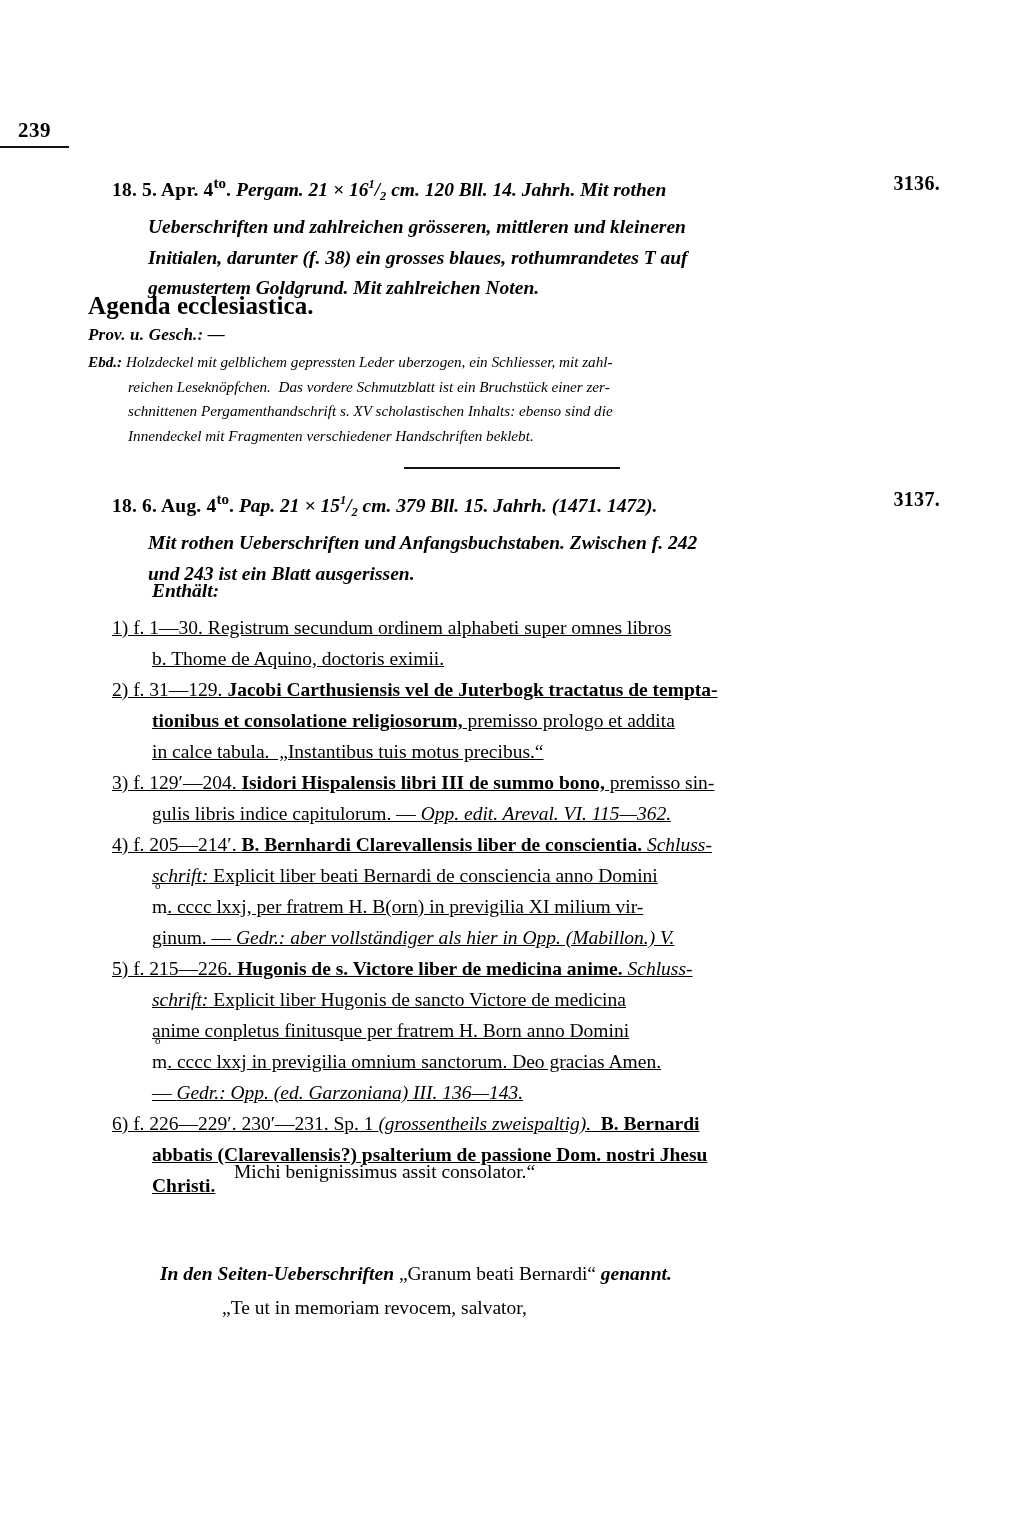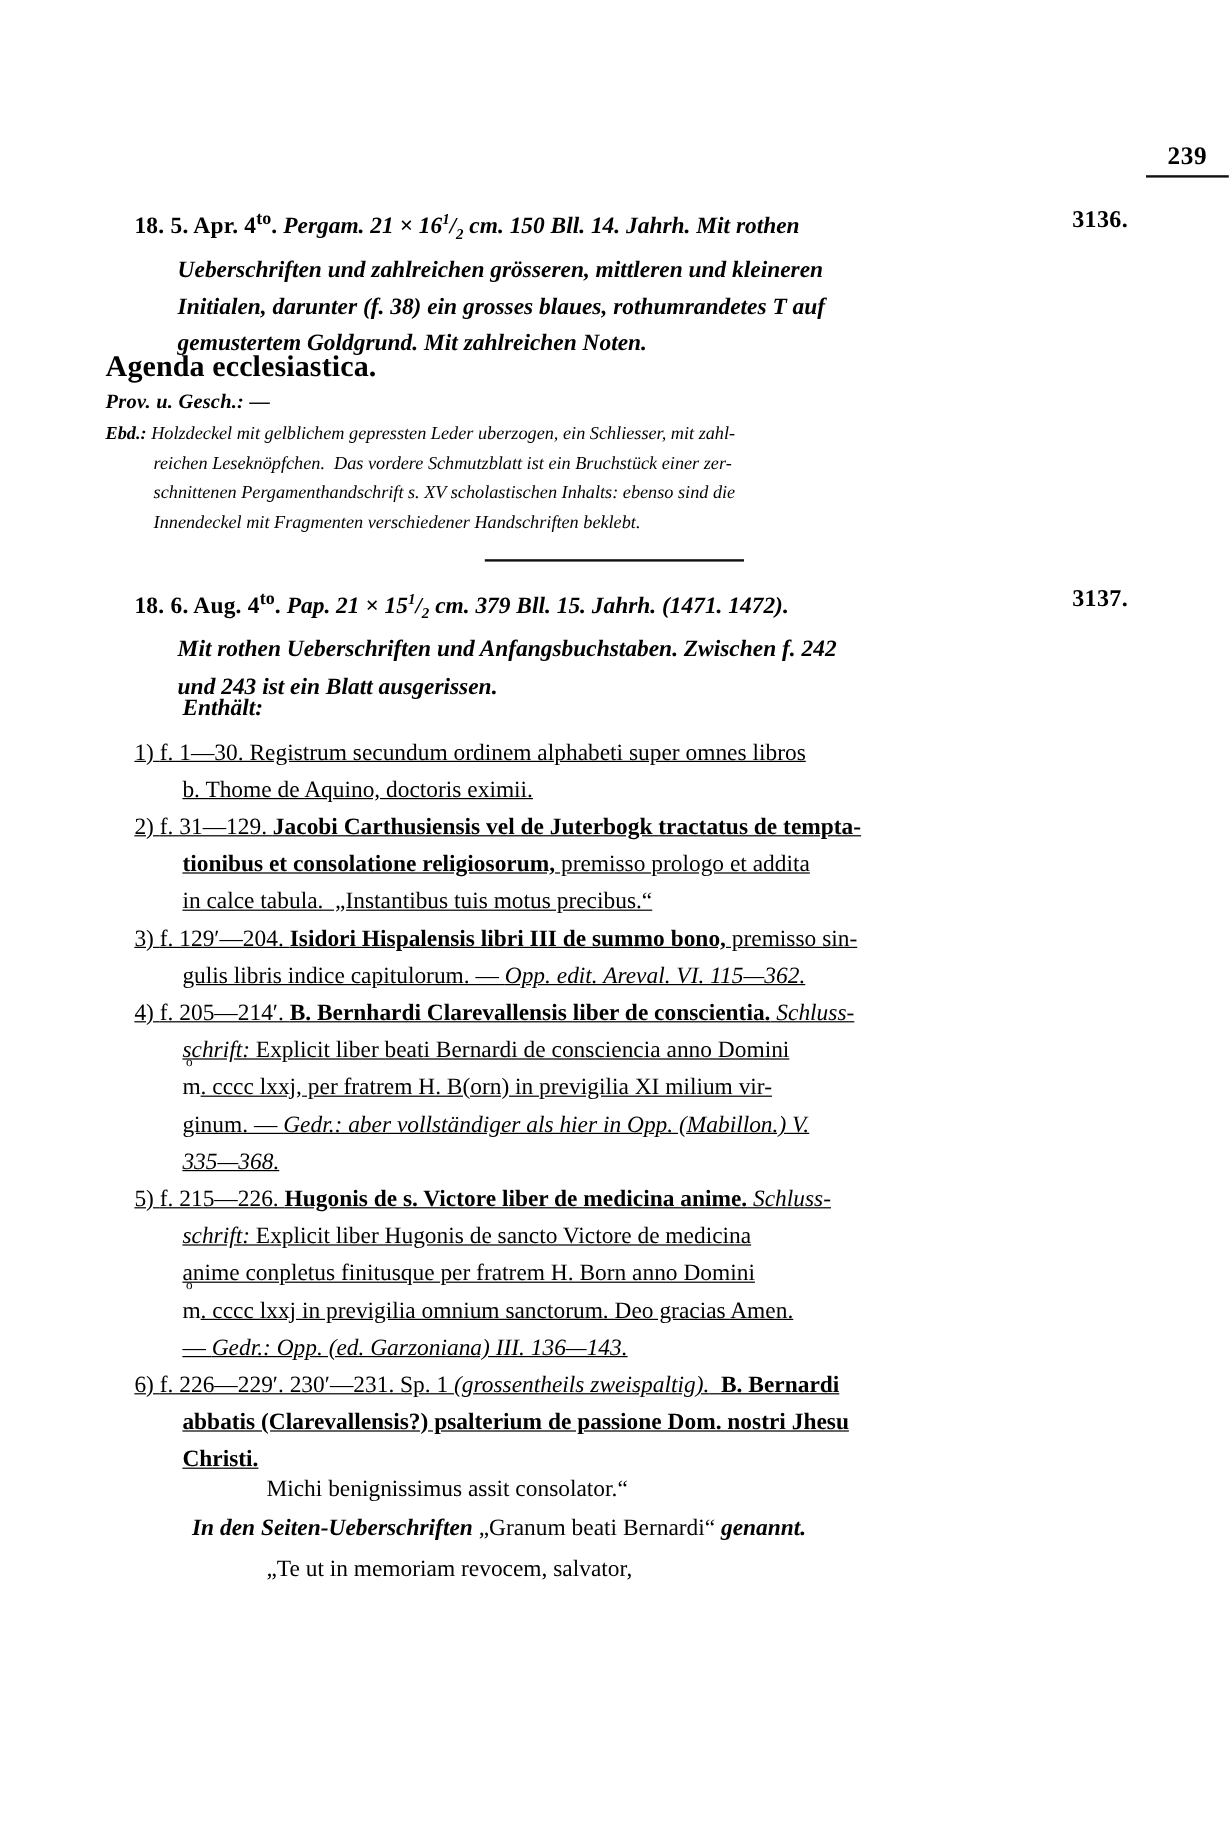--- a/index.html
+++ b/index.html
@@ -22,21 +22,21 @@
     width: 1024px;
     height: 1535px;
   }
 
   
   .folio-wrap {
     position: absolute;
     top: 118px;
     left: 0;
     width: 1024px;
-    text-align: right;
+    text-align: left;
   }
   .folio {
     display: inline-block;
     font-size: 21px;
     font-weight: bold;
     letter-spacing: .5px;
     padding: 0 18px 3px 18px;
     border-bottom: 2.4px solid #111;
   }
 
@@ -216,21 +216,21 @@
 
 <div class="page">
 
   <div class="folio-wrap">
     <span class="folio">239</span>
   </div>
 
   <div class="entry" style="top:168px;">
     <div class="headline">
       <span class="head-bold">18. 5. Apr. 4</span><span class="sup">to</span><span class="head-bold">.</span>
-      <span class="head-ital">Pergam. 21 </span><span class="head-ital">×</span><span class="head-ital"> 16</span><span class="frac"><span class="num">1</span><span class="sl">/</span><span class="den">2</span></span><span class="head-ital"> cm. 150 Bll. 14. Jahrh. Mit rothen</span>
+      <span class="head-ital">Pergam. 21 </span><span class="head-ital">×</span><span class="head-ital"> 16</span><span class="frac"><span class="num">1</span><span class="sl">/</span><span class="den">2</span></span><span class="head-ital"> cm. 120 Bll. 14. Jahrh. Mit rothen</span>
       <span class="catno">3136.</span>
     </div>
     <span class="cont">Ueberschriften und zahlreichen grösseren, mittleren und kleineren</span>
     <span class="cont">Initialen, darunter (f. 38) ein grosses blaues, rothumrandetes T auf</span>
     <span class="cont">gemustertem Goldgrund. Mit zahlreichen Noten.</span>
   </div>
 
   <div class="subhead" style="top:292px;">Agenda ecclesiastica.</div>
   <div class="prov" style="top:325px;">Prov. u. Gesch.: —</div>
 
@@ -269,36 +269,35 @@
       </div>
       <div class="citem">
         <div class="cline"><span>3) </span><span>f. 129′—204. </span><span class="b">Isidori Hispalensis libri III de summo bono,</span><span> premisso sin-</span></div>
         <div class="cline ind"><span>gulis libris indice capitulorum. — </span><span class="i">Opp. edit. Areval. VI. 115—362.</span></div>
       </div>
       <div class="citem">
         <div class="cline"><span>4) </span><span>f. 205—214′. </span><span class="b">B. Bernhardi Clarevallensis liber de conscientia.</span><span class="i"> Schluss-</span></div>
         <div class="cline ind"><span class="i">schrift:</span><span> Explicit liber beati Bernardi de consciencia anno Domini</span></div>
         <div class="cline ind"><span class="mring"><span class="ring">o</span><span>m</span></span><span>. cccc lxxj, per fratrem H. B(orn) in previgilia XI milium vir-</span></div>
         <div class="cline ind"><span>ginum. — </span><span class="i">Gedr.: aber vollständiger als hier in Opp. (Mabillon.) V.</span></div>
-        <div class="cline ind"><span class="i">335—368.</span></div>
       </div>
       <div class="citem">
         <div class="cline"><span>5) </span><span>f. 215—226. </span><span class="b">Hugonis de s. Victore liber de medicina anime.</span><span class="i"> Schluss-</span></div>
         <div class="cline ind"><span class="i">schrift:</span><span> Explicit liber Hugonis de sancto Victore de medicina</span></div>
         <div class="cline ind"><span>anime conpletus finitusque per fratrem H. Born anno Domini</span></div>
         <div class="cline ind"><span class="mring"><span class="ring">o</span><span>m</span></span><span>. cccc lxxj in previgilia omnium sanctorum. Deo gracias Amen.</span></div>
         <div class="cline ind"><span>— </span><span class="i">Gedr.: Opp. (ed. Garzoniana) III. 136—143.</span></div>
       </div>
       <div class="citem">
         <div class="cline"><span>6) </span><span>f. 226—229′. 230′—231. Sp. 1 </span><span class="i">(grossentheils zweispaltig).</span><span class="b">  B. Bernardi</span></div>
         <div class="cline ind"><span class="b">abbatis (Clarevallensis?) psalterium de passione Dom. nostri Jhesu</span></div>
         <div class="cline ind"><span class="b">Christi.</span></div>
       </div>
     </div>
 
   <div class="verse" style="top:1260px;margin-top:32px;">„Te ut in memoriam revocem, salvator,</div>
-  <div class="verse" style="top:1226px;">Michi benignissimus assit consolator.“</div>
+  <div class="verse" style="top:1156px;margin-left:12px;">Michi benignissimus assit consolator.“</div>
 
   <div class="closing" style="top:1258px;">
     <span>In den Seiten-Ueberschriften </span><span class="rom">„Granum beati Bernardi“</span><span> genannt.</span>
   </div>
 
 </div>
 
 </body></html>

